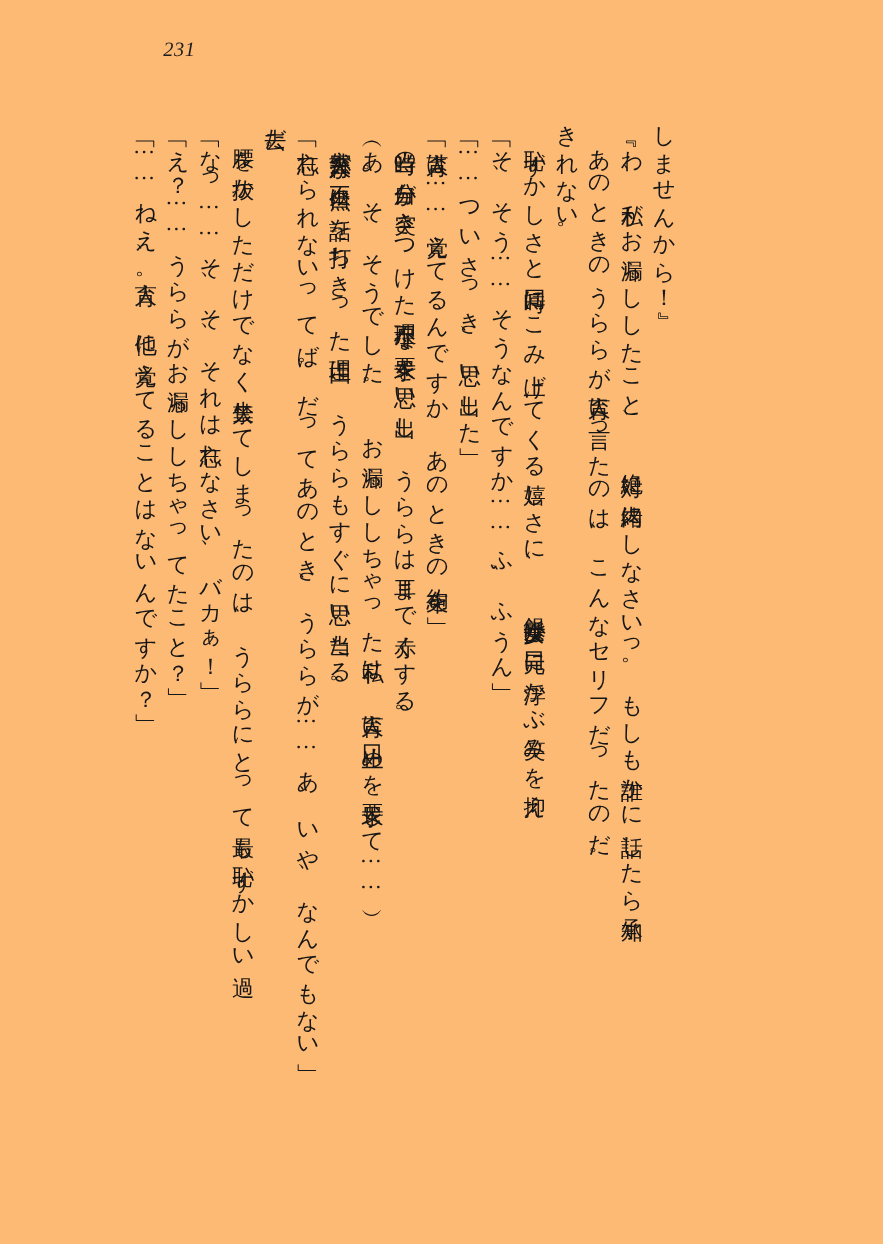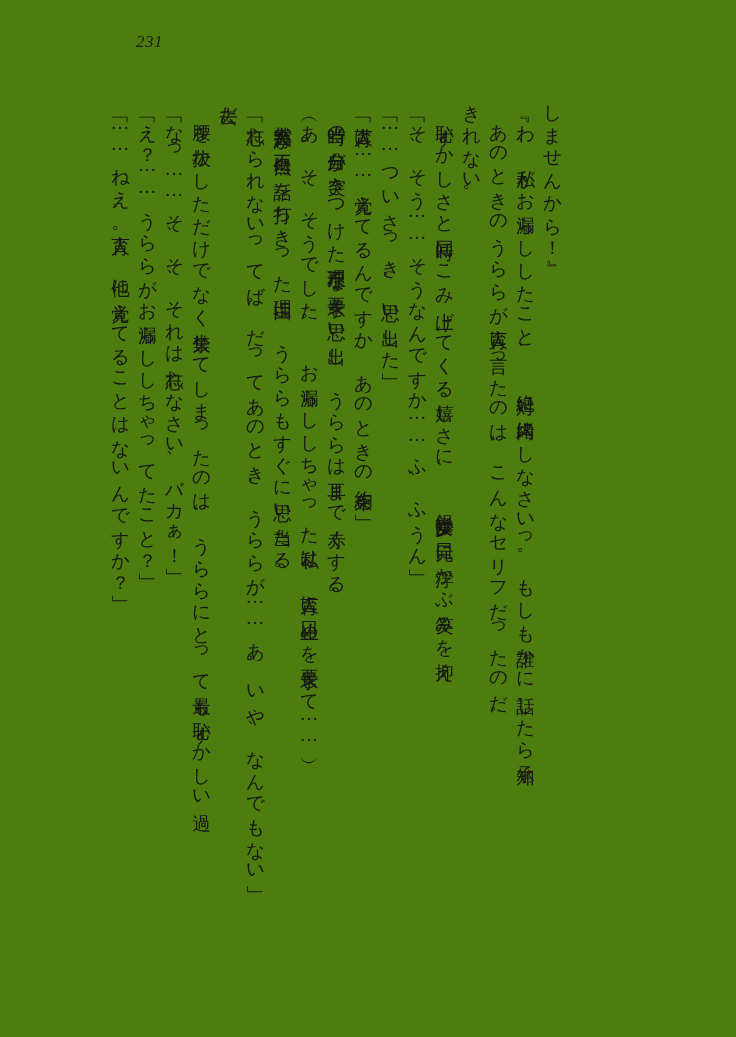--- a/index.html
+++ b/index.html
@@ -4,21 +4,21 @@
 <style>
   html, body {
     margin: 0;
     padding: 0;
     background: #ffffff;
   }
   #page {
     position: relative;
     width: 736px;
     height: 1037px;
-    background: #4d7c0f;
+    background: #fdba74;
     overflow: hidden;
     font-family: "Liberation Serif", "DejaVu Serif", serif;
     color: #1a1a1a;
   }
   #page-number {
     position: absolute;
     top: 32px;
     left: 136px;
     font-family: "Liberation Serif", "DejaVu Serif", serif;
     font-style: italic;

